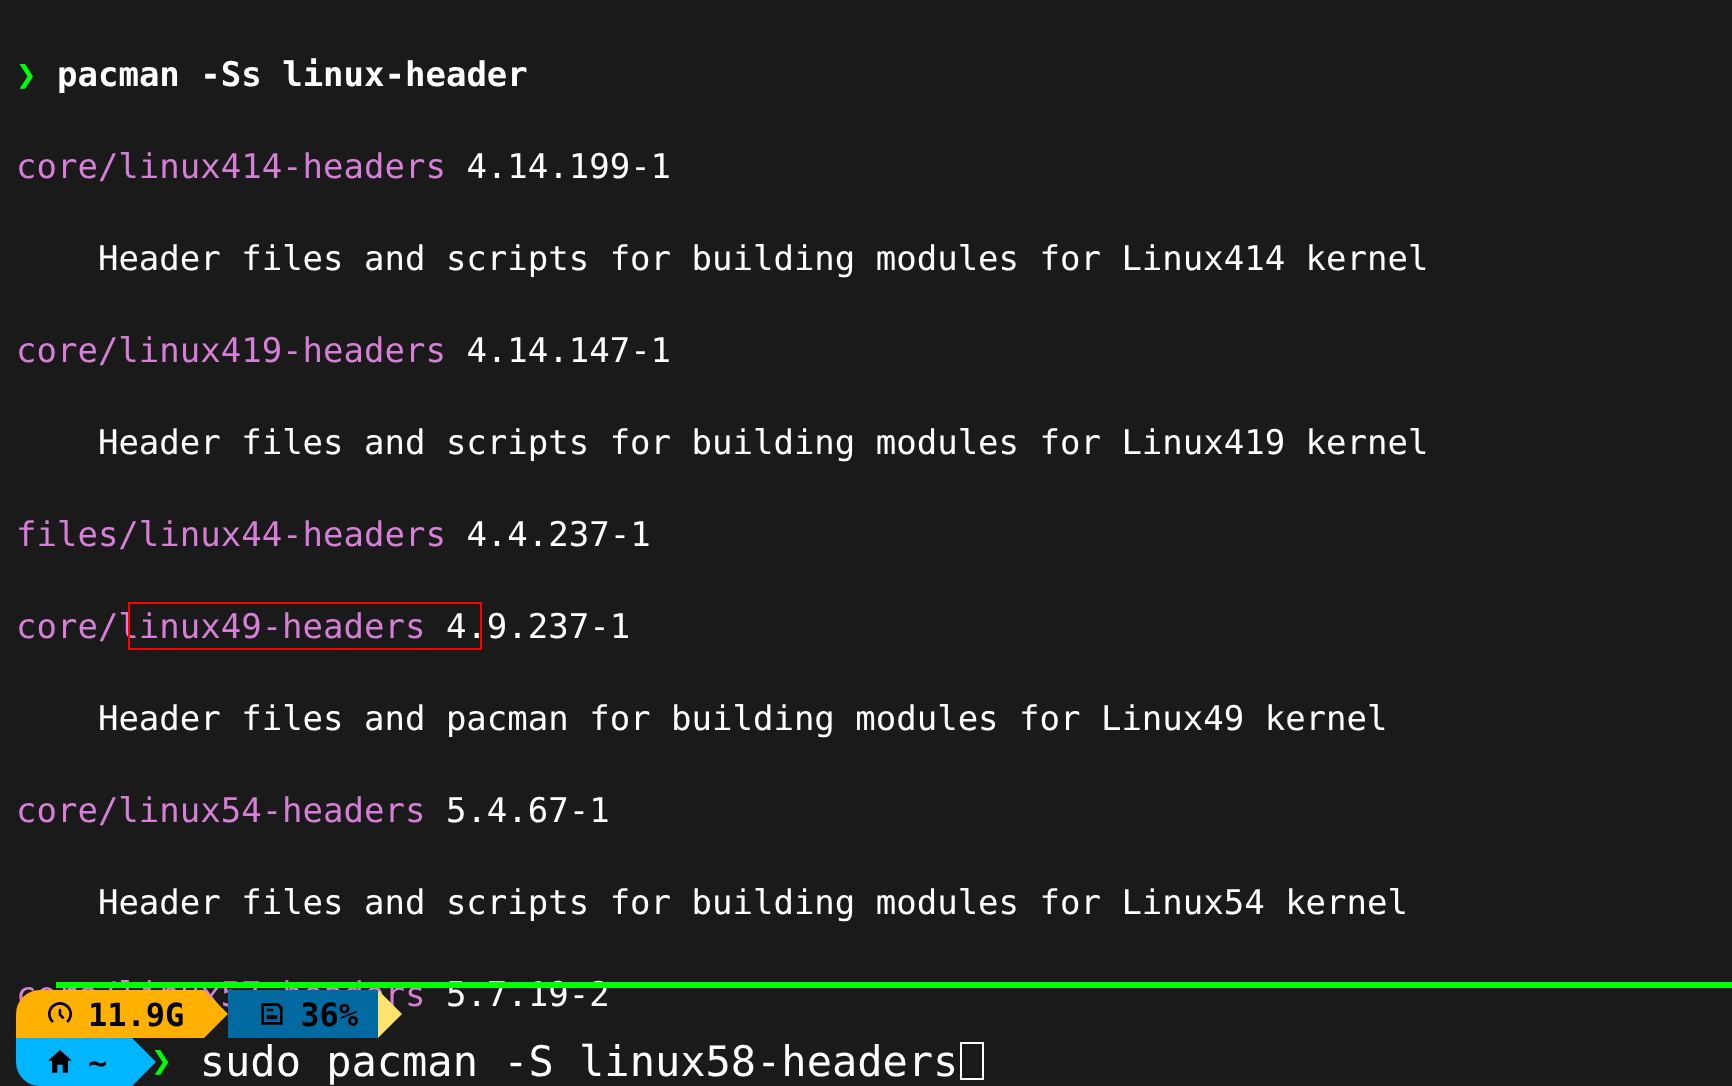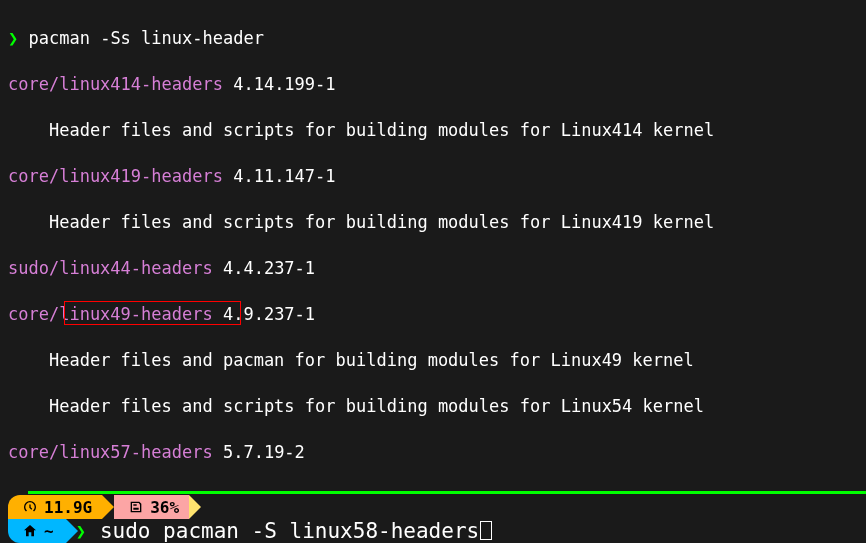--- a/index.html
+++ b/index.html
@@ -16,39 +16,39 @@
     position: relative;
   }
   .terminal {
     padding: 4px 8px 0 8px;
     white-space: pre;
     letter-spacing: 0;
   }
   .prompt-arrow { color: #00ff00; }
   .pkg-path     { color: #d67fd6; text-align: right; }
   .desc         { color: #ffffff; }
-  .cmd          { color: #ffffff; }
+  .cmd          { color: #ffffff; font-weight: bold; }
   .highlight-box {
     position: absolute;
     border: 1px solid #ff0000;
     pointer-events: none;
   }
   .chip {
     display: flex;
     align-items: center;
     height: 24px;
     margin-top: 0;
     padding: 0 10px 0 14px;
     font-size: 16px;
     font-weight: bold;
     color: #000;
     position: relative;
   }
   .chip-orange { background: #ffb000; }
-  .chip-yellow { background: #fca5a5; }
+  .chip-yellow { background: #0369a1; }
   .chip-cyan   { background: #00b7ff; }
   .chip svg.icon { width: 16px; height: 16px; margin-right: 6px; fill: #000; }
   .chip::after {
     content: "";
     position: absolute;
     right: -12px;
     top: 0;
     width: 0; height: 0;
     border-top: 12px solid transparent;
     border-bottom: 12px solid transparent;
@@ -90,25 +90,26 @@
   }
   .home-tilde { letter-spacing:2px; }
 </style>
 </head>
 <body>
 
 <div class="terminal">
 <div class="top-line"><span class="prompt-arrow">❯</span><span> </span><span class="cmd">pacman -Ss linux-header</span></div>
 <div><span class="pkg-path">core/linux414-headers</span> <span>4.14.199-1</span></div>
 <div class="desc">    <span>Header files and scripts for building modules for Linux414 kernel</span></div>
-<div><span class="pkg-path">core/linux419-headers</span> <span>4.11.147-1</span></div>
+<div><span class="pkg-path">core/linux419-headers</span> <span>4.14.147-1</span></div>
 <div class="desc">    <span>Header files and scripts for building modules for Linux419 kernel</span></div>
-<div><span class="pkg-path">sudo/linux44-headers</span> <span>4.4.237-1</span></div>
+<div><span class="pkg-path">files/linux44-headers</span> <span>4.4.237-1</span></div>
 <div><span class="pkg-path">core/linux49-headers</span> <span>4.9.237-1</span></div>
 <div class="desc">    <span>Header files and pacman for building modules for Linux49 kernel</span></div>
+<div><span class="pkg-path">core/linux54-headers</span> <span>5.4.67-1</span></div>
 <div class="desc">    <span>Header files and scripts for building modules for Linux54 kernel</span></div>
 <div><span class="pkg-path">core/linux57-headers</span> <span>5.7.19-2</span></div>
 
 
 
 
 
 
 
 

